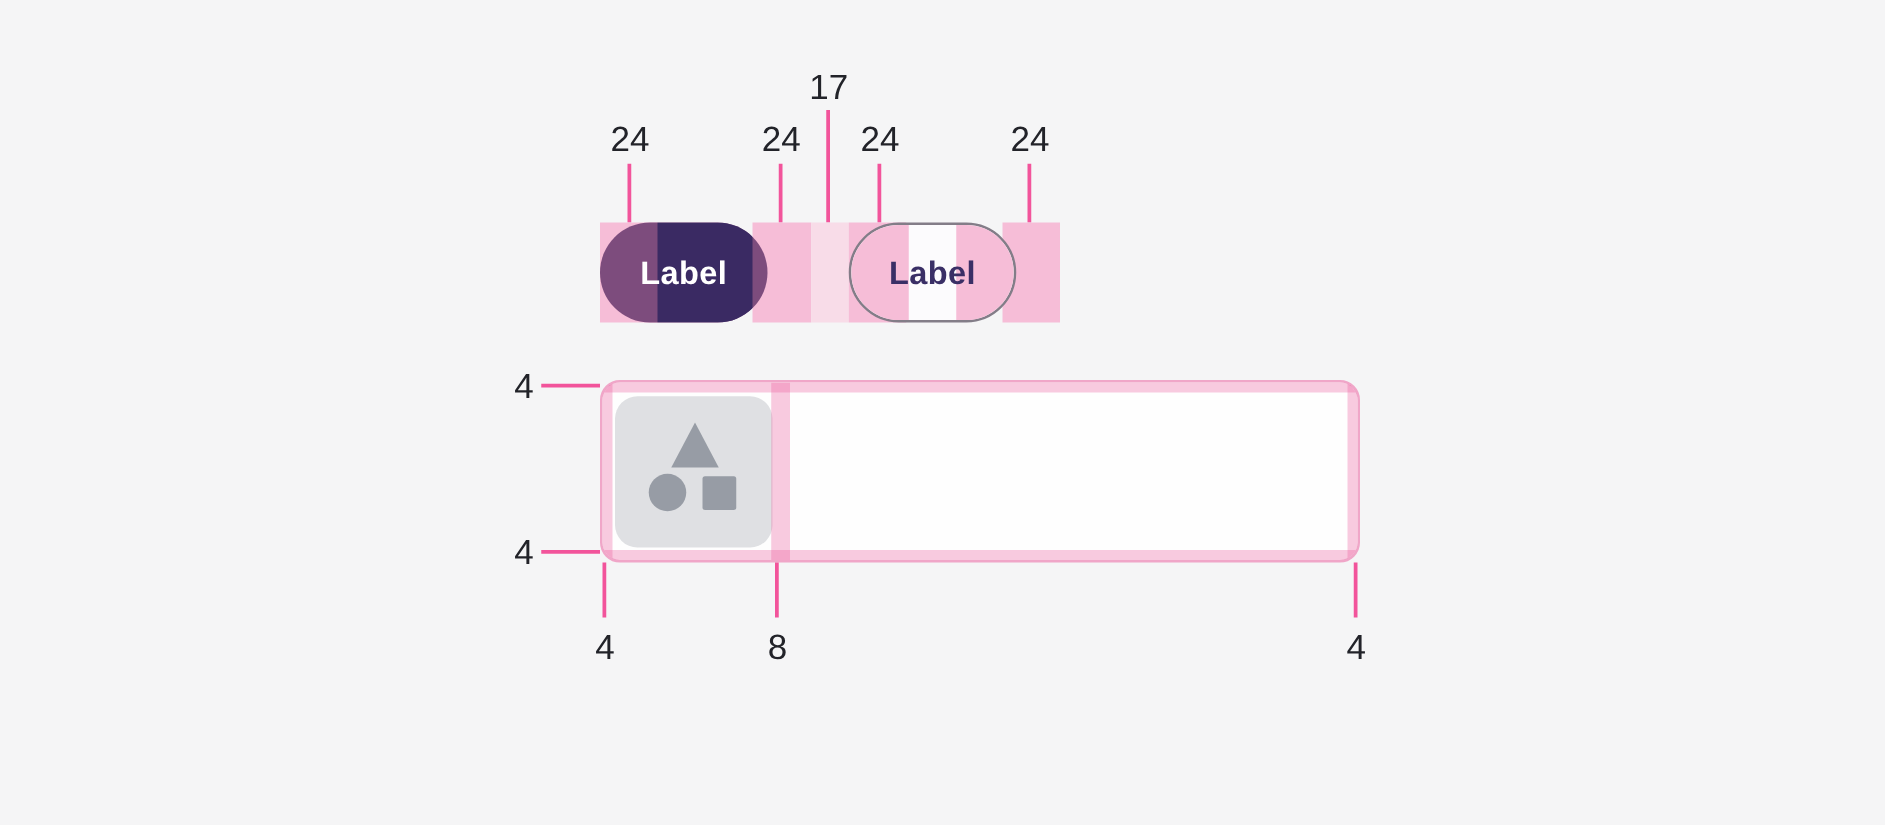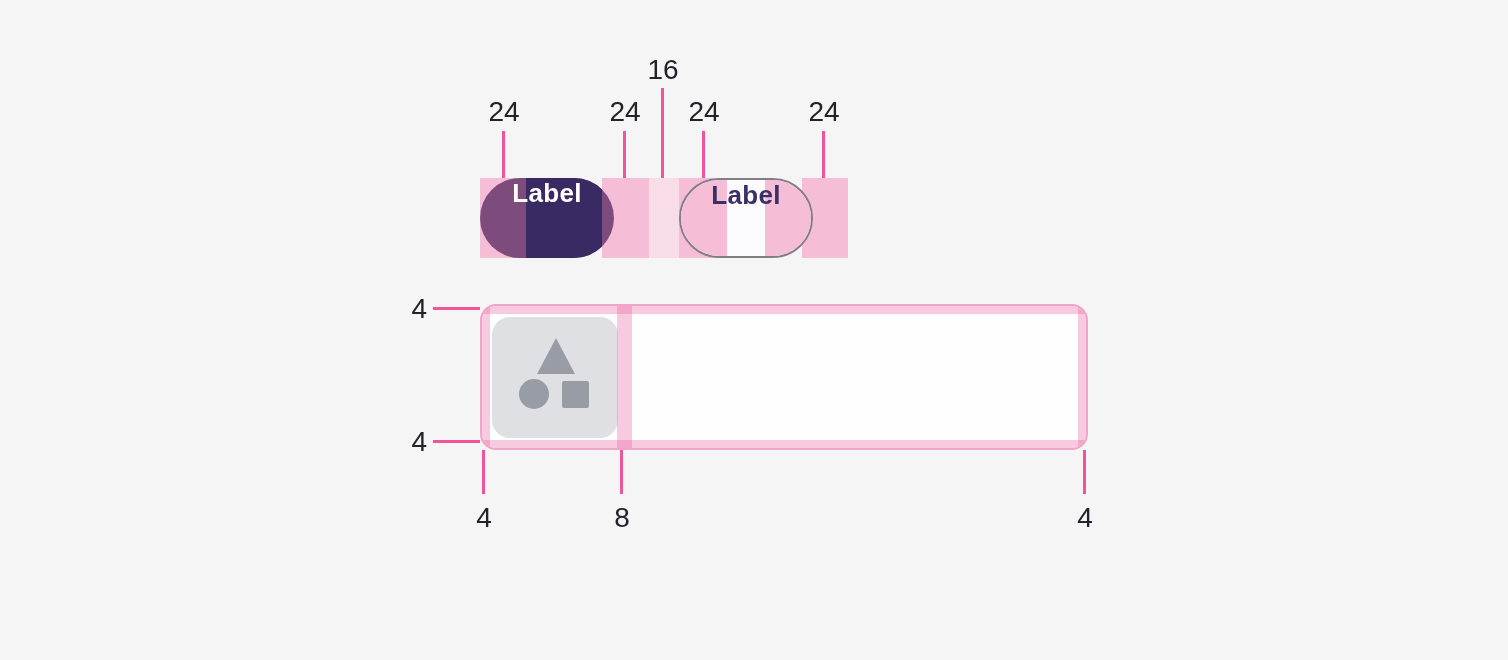--- a/index.html
+++ b/index.html
@@ -16,21 +16,21 @@
   }
   .vline { position:absolute; width:3px; background:#F2549B; }
   .hline { position:absolute; height:3px; background:#F2549B; }
 
   
   .band { position:absolute; top:178px; height:80px; background:#F6BDD7; }
   .band.gap { background:#F8DCE8; }
   .pill {
     position:absolute; top:178px; height:80px; width:134px;
     border-radius:40px; overflow:hidden;
-    display:flex; justify-content:center;
+    display:flex; align-items:center; justify-content:center;
   }
   .pill-filled { left:480px; background:#7D4C7D; }
   .pill-filled .center-rect { position:absolute; left:46px; width:76px; top:0; bottom:0; background:#3A2A63; }
   .pill-filled .pill-label { position:relative; z-index:2; color:#FFFFFF; font-size:26px; font-weight:700; letter-spacing:0.3px; }
   .pill-outlined { left:679px; background:#FCFBFD; border:2px solid #837D88; box-sizing:border-box; }
   .pill-outlined .inpad { position:absolute; top:0; bottom:0; width:46px; background:#F6BDD7; }
   .pill-outlined .inpad.left { left:0; }
   .pill-outlined .inpad.right { right:0; }
   .pill-outlined .pill-label { position:relative; z-index:2; color:#3A2F66; font-size:26px; font-weight:700; letter-spacing:0.3px; }
 
@@ -57,21 +57,21 @@
 </style>
 </head>
 <body>
 
 <div class="stage">
 
   <div>
 
     <div class="mlabel" style="left:474px; top:97px;">24</div>
     <div class="mlabel" style="left:595px; top:97px;">24</div>
-    <div class="mlabel" style="left:633px; top:55px;">16</div>
+    <div class="mlabel" style="left:633px; top:55px;">17</div>
     <div class="mlabel" style="left:674px; top:97px;">24</div>
     <div class="mlabel" style="left:794px; top:97px;">24</div>
 
     <div class="vline" style="left:502px; top:131px; height:47px;"></div>
     <div class="vline" style="left:623px; top:131px; height:47px;"></div>
     <div class="vline" style="left:661px; top:88px;  height:90px;"></div>
     <div class="vline" style="left:702px; top:131px; height:47px;"></div>
     <div class="vline" style="left:822px; top:131px; height:47px;"></div>
 
     <div class="band" style="left:480px; width:46px;"></div>

